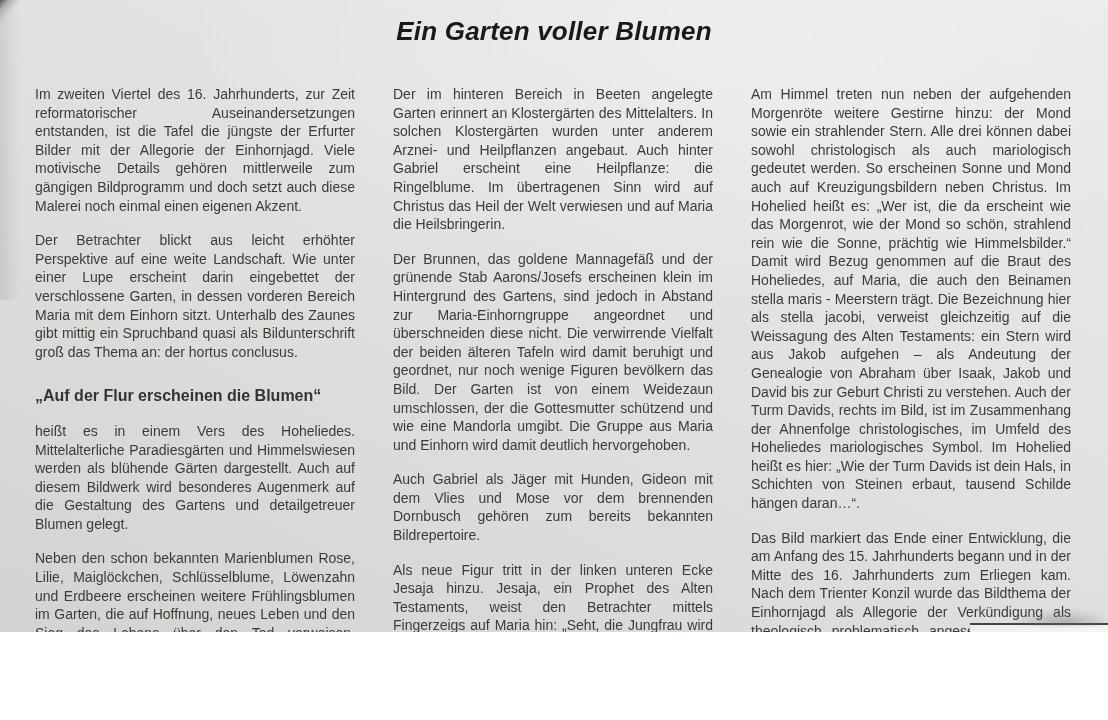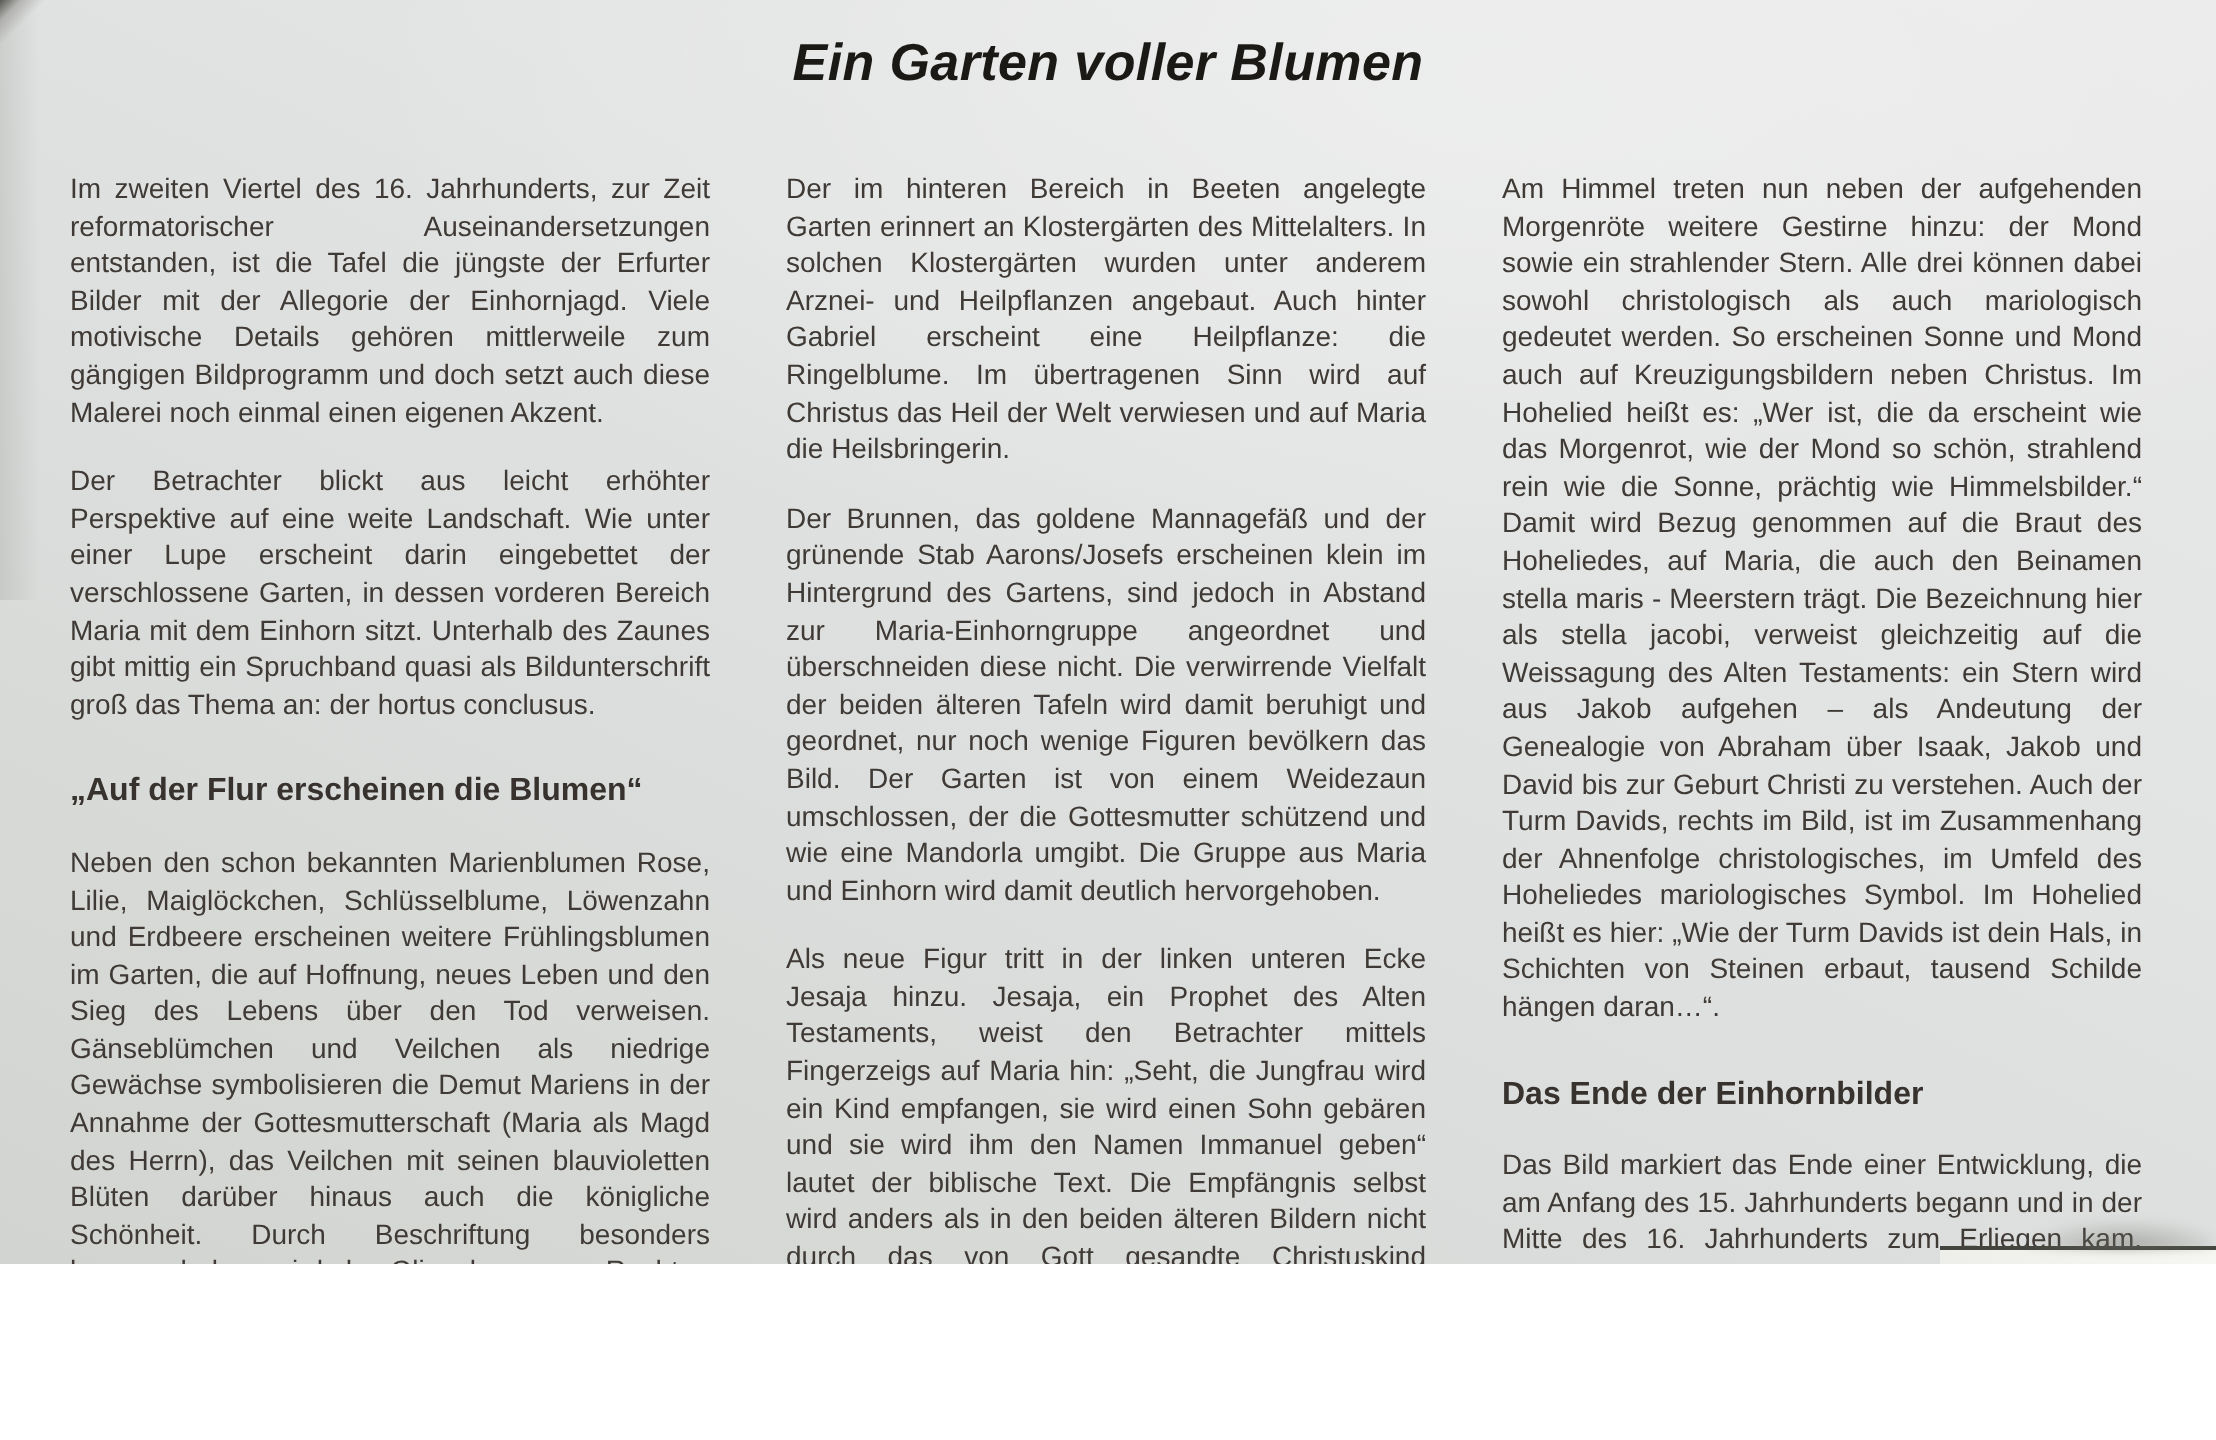--- a/index.html
+++ b/index.html
@@ -84,32 +84,33 @@
 <div class="panel">
 
   <h1 class="title">Ein Garten voller Blumen</h1>
 
   <div class="cols">
 
     <div class="col">
       <p class="para">Im zweiten Viertel des 16. Jahrhunderts, zur Zeit reformatorischer Auseinandersetzungen entstanden, ist die Tafel die jüngste der Erfurter Bilder mit der Allegorie der Einhornjagd. Viele motivische Details gehören mittlerweile zum gängigen Bildprogramm und doch setzt auch diese Malerei noch einmal einen eigenen Akzent.</p>
       <p class="para">Der Betrachter blickt aus leicht erhöhter Perspektive auf eine weite Landschaft. Wie unter einer Lupe erscheint darin eingebettet der verschlossene Garten, in dessen vorderen Bereich Maria mit dem Einhorn sitzt. Unterhalb des Zaunes gibt mittig ein Spruchband quasi als Bildunterschrift groß das Thema an: der hortus conclusus.</p>
       <h2 class="subhead">„Auf der Flur erscheinen die Blumen“</h2>
+      <p class="para">heißt es in einem Vers des Hoheliedes. Mittelalterliche Paradiesgärten und Himmelswiesen werden als blühende Gärten dargestellt. Auch auf diesem Bildwerk wird besonderes Augenmerk auf die Gestaltung des Gartens und detailgetreuer Blumen gelegt.</p>
       <p class="para">Neben den schon bekannten Marienblumen Rose, Lilie, Maiglöckchen, Schlüsselblume, Löwenzahn und Erdbeere erscheinen weitere Frühlingsblumen im Garten, die auf Hoffnung, neues Leben und den Sieg des Lebens über den Tod verweisen. Gänseblümchen und Veilchen als niedrige Gewächse symbolisieren die Demut Mariens in der Annahme der Gottesmutterschaft (Maria als Magd des Herrn), das Veilchen mit seinen blauvioletten Blüten darüber hinaus auch die königliche Schönheit. Durch Beschriftung besonders hervorgehoben wird der Olivenbaum zur Rechten Mariens. Neben Fruchtbarkeit steht diese Pflanze auch für Friede und Versöhnung: mit Christus, durch Maria, kommt Friede in die Welt.</p>
     </div>
 
     <div class="col">
       <p class="para">Der im hinteren Bereich in Beeten angelegte Garten erinnert an Klostergärten des Mittelalters. In solchen Klostergärten wurden unter anderem Arznei- und Heilpflanzen angebaut. Auch hinter Gabriel erscheint eine Heilpflanze: die Ringelblume. Im übertragenen Sinn wird auf Christus das Heil der Welt verwiesen und auf Maria die Heilsbringerin.</p>
       <p class="para">Der Brunnen, das goldene Mannagefäß und der grünende Stab Aarons/Josefs erscheinen klein im Hintergrund des Gartens, sind jedoch in Abstand zur Maria-Einhorngruppe angeordnet und überschneiden diese nicht. Die verwirrende Vielfalt der beiden älteren Tafeln wird damit beruhigt und geordnet, nur noch wenige Figuren bevölkern das Bild. Der Garten ist von einem Weidezaun umschlossen, der die Gottesmutter schützend und wie eine Mandorla umgibt. Die Gruppe aus Maria und Einhorn wird damit deutlich hervorgehoben.</p>
+      <p class="para">Auch Gabriel als Jäger mit Hunden, Gideon mit dem Vlies und Mose vor dem brennenden Dornbusch gehören zum bereits bekannten Bildrepertoire.</p>
       <p class="para">Als neue Figur tritt in der linken unteren Ecke Jesaja hinzu. Jesaja, ein Prophet des Alten Testaments, weist den Betrachter mittels Fingerzeigs auf Maria hin: „Seht, die Jungfrau wird ein Kind empfangen, sie wird einen Sohn gebären und sie wird ihm den Namen Immanuel geben“ lautet der biblische Text. Die Empfängnis selbst wird anders als in den beiden älteren Bildern nicht durch das von Gott gesandte Christuskind dargestellt, sondern durch die Aussendung des Heiligen Geistes in Form der Taube, wie es zur üblichen Verkündigungsikonographie gehört.</p>
     </div>
 
     <div class="col">
       <p class="para">Am Himmel treten nun neben der aufgehenden Morgenröte weitere Gestirne hinzu: der Mond sowie ein strahlender Stern. Alle drei können dabei sowohl christologisch als auch mariologisch gedeutet werden. So erscheinen Sonne und Mond auch auf Kreuzigungsbildern neben Christus. Im Hohelied heißt es: „Wer ist, die da erscheint wie das Morgenrot, wie der Mond so schön, strahlend rein wie die Sonne, prächtig wie Himmelsbilder.“ Damit wird Bezug genommen auf die Braut des Hoheliedes, auf Maria, die auch den Beinamen stella maris - Meerstern trägt. Die Bezeichnung hier als stella jacobi, verweist gleichzeitig auf die Weissagung des Alten Testaments: ein Stern wird aus Jakob aufgehen – als Andeutung der Genealogie von Abraham über Isaak, Jakob und David bis zur Geburt Christi zu verstehen. Auch der Turm Davids, rechts im Bild, ist im Zusammenhang der Ahnenfolge christologisches, im Umfeld des Hoheliedes mariologisches Symbol. Im Hohelied heißt es hier: „Wie der Turm Davids ist dein Hals, in Schichten von Steinen erbaut, tausend Schilde hängen daran…“.</p>
-      <h2 class="subhead">Das Ende der Einhornbilder</h2>
       <p class="para">Das Bild markiert das Ende einer Entwicklung, die am Anfang des 15. Jahrhunderts begann und in der Mitte des 16. Jahrhunderts zum Erliegen kam. Nach dem Trienter Konzil wurde das Bildthema der Einhornjagd als Allegorie der Verkündigung als theologisch problematisch angesehen und nicht mehr dargestellt.</p>
     </div>
 
   </div>
 
   <div class="corner-shade-tl"></div>
   <div class="edge-shade-left"></div>
   <div class="frame-edge"></div>
 
 </div>

